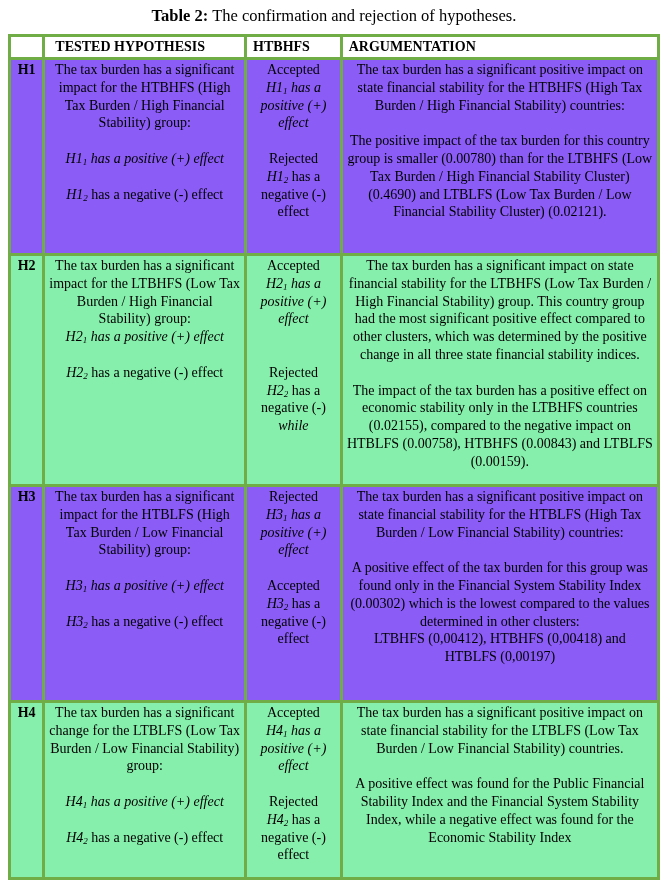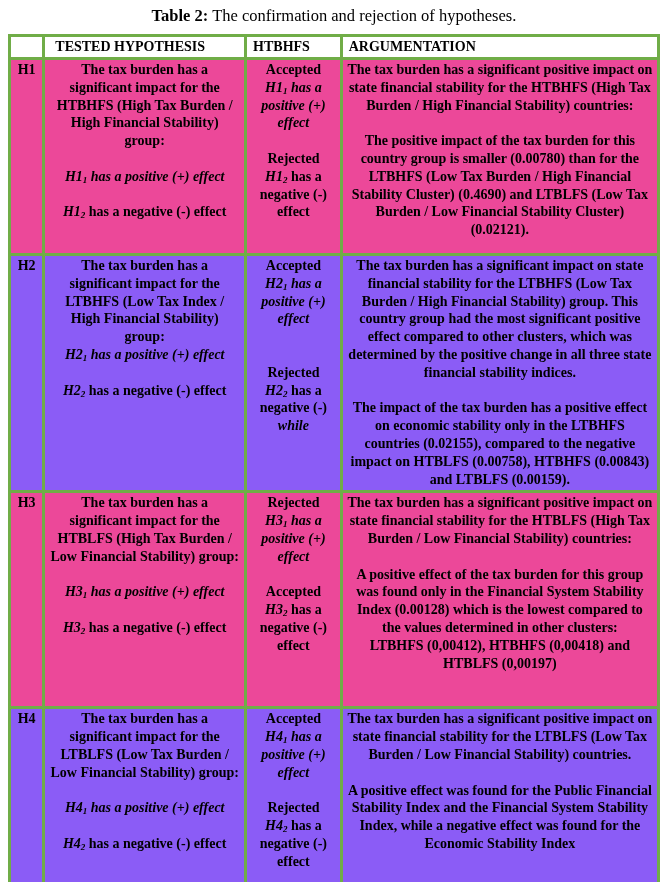--- a/index.html
+++ b/index.html
@@ -21,24 +21,24 @@
   }
   td, th {
     border: 3px solid #70ad47;
     padding: 1px 4px 2px 4px;
     vertical-align: top;
   }
   th {
     text-align: left; font-weight: bold; font-size: 14px;
     padding: 1px 6px; height: 18px;
   }
-  tr.green td { background: #ec4899; }
-  tr.white td { background: #8b5cf6; }
+  tr.green td { background: #8b5cf6; }
+  tr.white td { background: #86efac; }
   td.id { font-weight: bold; text-align: center; padding-left: 2px; padding-right: 2px; }
-  td.hyp, td.res, td.arg { text-align: center; font-weight: bold; }
+  td.hyp, td.res, td.arg { text-align: center; }
   .gap { height: 17.8px; }
   .it { font-style: italic; }
   sub { font-size: 9px; vertical-align: -2px; line-height: 0; }
   .col0 { width: 33px; }
   .col1 { width: 194px; }
   .col2 { width: 92px; }
   .col3 { width: 305px; }
 </style>
 </head>
 <body>
@@ -79,21 +79,21 @@
     <td class="arg">
       <div>The tax burden has a significant positive impact on state financial stability for the HTBHFS (High Tax Burden / High Financial Stability) countries:</div>
       <div class="gap"></div>
       <div>The positive impact of the tax burden for this country group is smaller (0.00780) than for the LTBHFS (Low Tax Burden / High Financial Stability Cluster) (0.4690) and LTBLFS (Low Tax Burden / Low Financial Stability Cluster) (0.02121).</div>
     </td>
   </tr>
 
   <tr class="white" style="height:231px">
     <td class="id">H2</td>
     <td class="hyp">
-      <div>The tax burden has a significant impact for the LTBHFS (Low Tax Index / High Financial Stability) group:</div>
+      <div>The tax burden has a significant impact for the LTBHFS (Low Tax Burden / High Financial Stability) group:</div>
       <div class="it"><span>H2</span><sub>1</sub><span> has a positive (+) effect</span></div>
       <div class="gap"></div>
       <div><span class="it">H2</span><sub class="it">2</sub><span> has a negative (-) effect</span></div>
     </td>
     <td class="res">
       <div>Accepted</div>
       <div class="it"><span>H2</span><sub>1</sub><span> has a positive (+) effect</span></div>
       <div class="gap"></div>
       <div class="gap"></div>
       <div>Rejected</div>
@@ -118,29 +118,29 @@
     <td class="res">
       <div>Rejected</div>
       <div class="it"><span>H3</span><sub>1</sub><span> has a positive (+) effect</span></div>
       <div class="gap"></div>
       <div>Accepted</div>
       <div><span class="it">H3</span><sub class="it">2</sub><span> has a negative (-) effect</span></div>
     </td>
     <td class="arg">
       <div>The tax burden has a significant positive impact on state financial stability for the HTBLFS (High Tax Burden / Low Financial Stability) countries:</div>
       <div class="gap"></div>
-      <div>A positive effect of the tax burden for this group was found only in the Financial System Stability Index (0.00128) which is the lowest compared to the values determined in other clusters:</div>
+      <div>A positive effect of the tax burden for this group was found only in the Financial System Stability Index (0.00302) which is the lowest compared to the values determined in other clusters:</div>
       <div>LTBHFS (0,00412), HTBHFS (0,00418) and HTBLFS (0,00197)</div>
     </td>
   </tr>
 
   <tr class="white" style="height:177px">
     <td class="id">H4</td>
     <td class="hyp">
-      <div>The tax burden has a significant impact for the LTBLFS (Low Tax Burden / Low Financial Stability) group:</div>
+      <div>The tax burden has a significant change for the LTBLFS (Low Tax Burden / Low Financial Stability) group:</div>
       <div class="gap"></div>
       <div class="it"><span>H4</span><sub>1</sub><span> has a positive (+) effect</span></div>
       <div class="gap"></div>
       <div><span class="it">H4</span><sub class="it">2</sub><span> has a negative (-) effect</span></div>
     </td>
     <td class="res">
       <div>Accepted</div>
       <div class="it"><span>H4</span><sub>1</sub><span> has a positive (+) effect</span></div>
       <div class="gap"></div>
       <div>Rejected</div>

